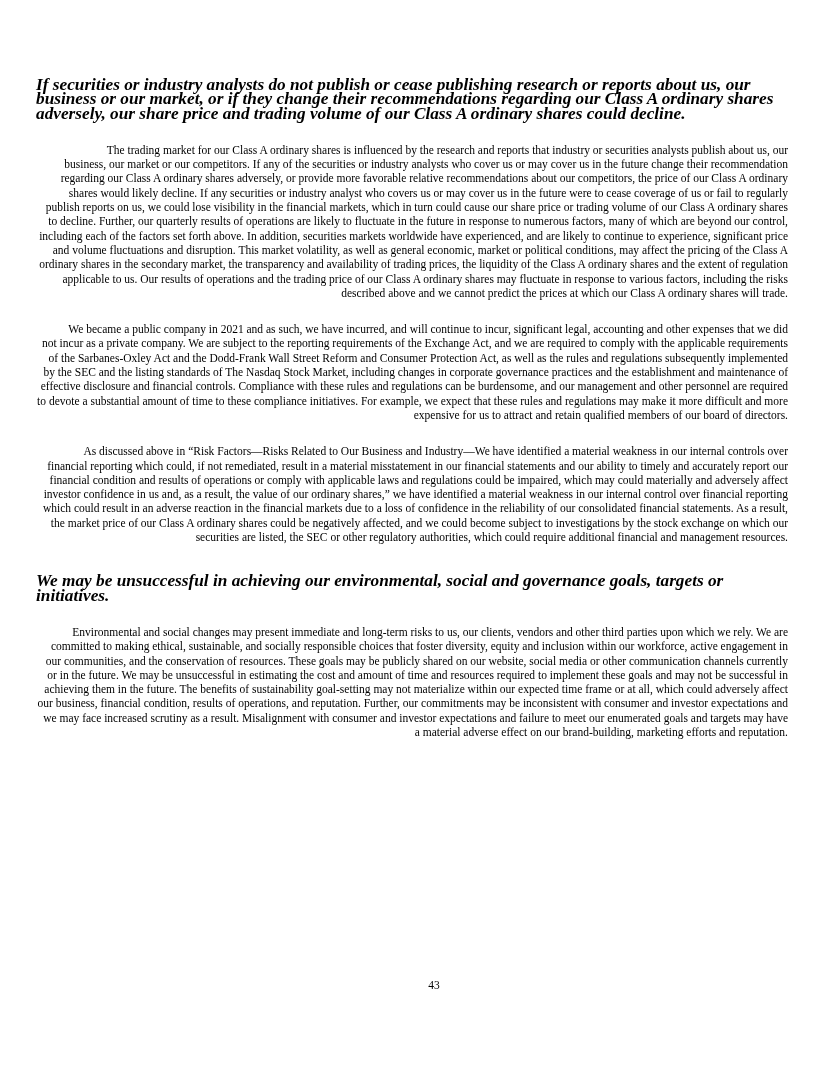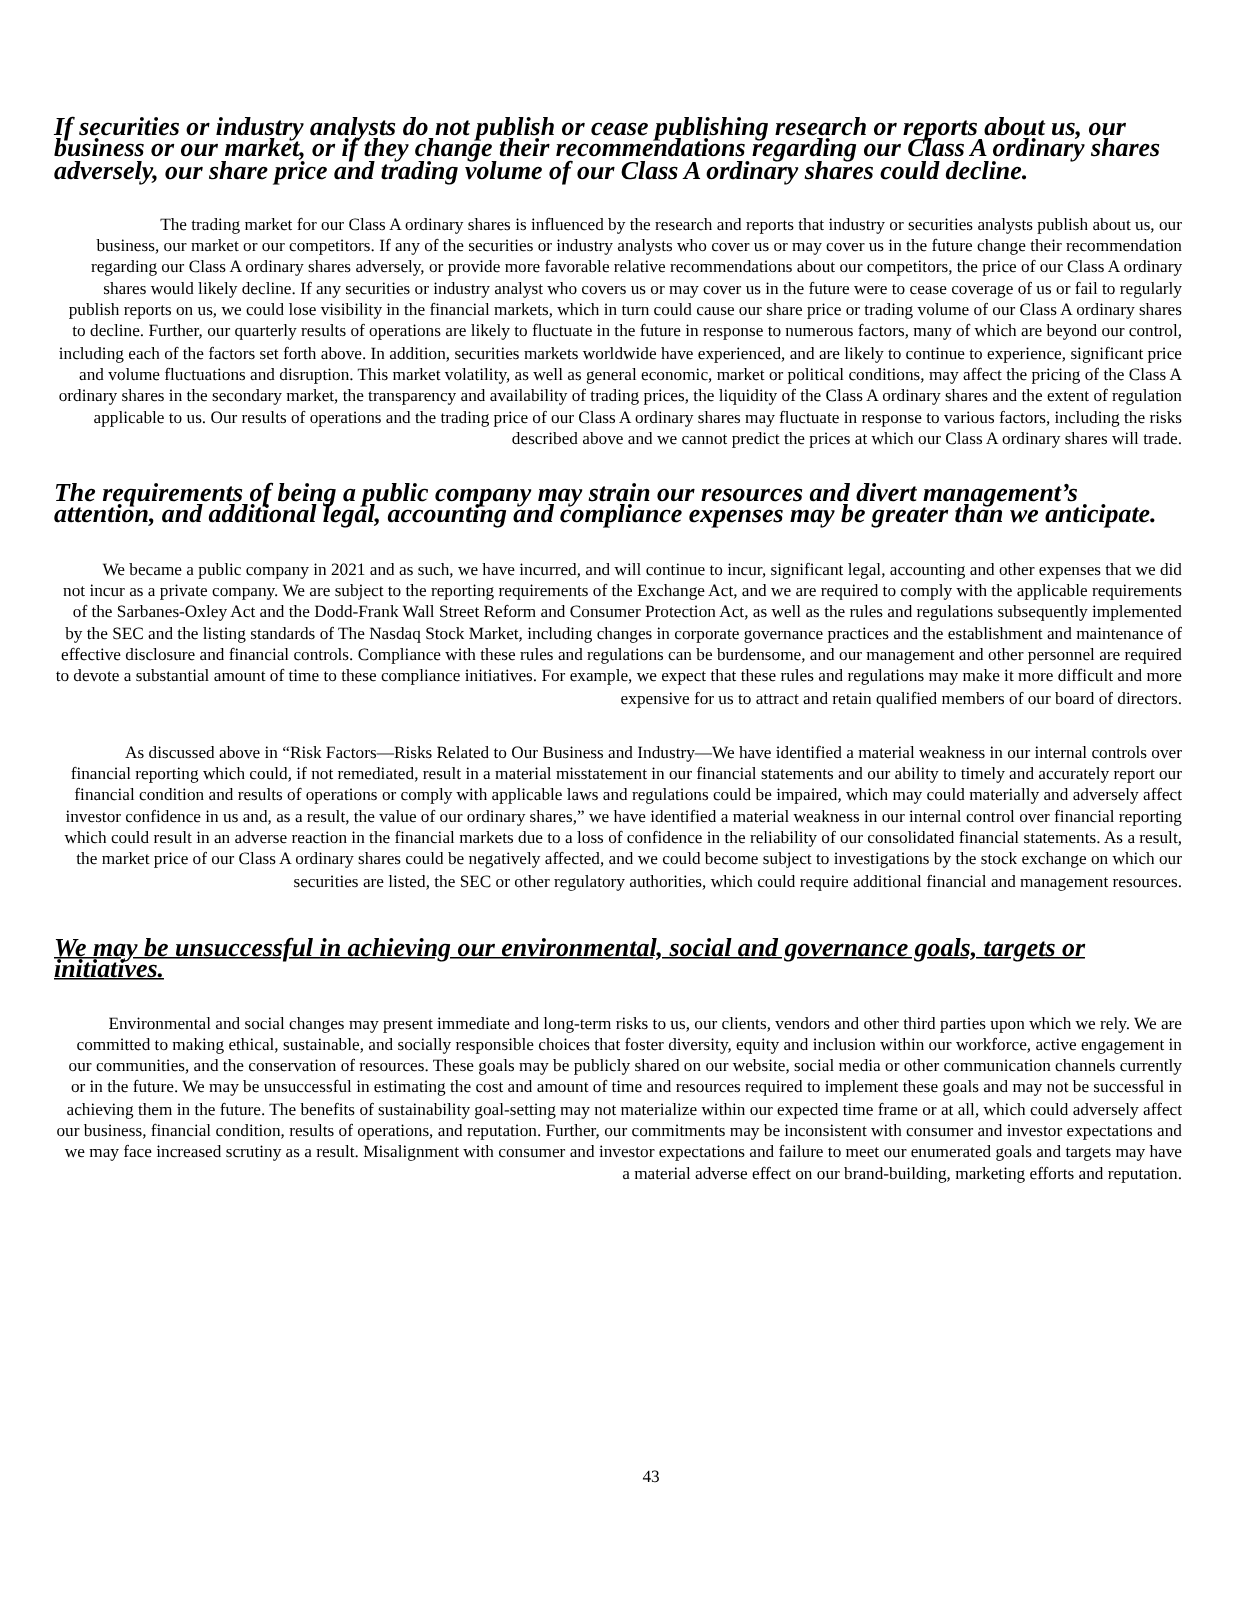--- a/index.html
+++ b/index.html
@@ -22,42 +22,41 @@
     font-style: italic;
     margin-top: 22px;
     text-align: left;
   }
   .para {
     margin-top: 22px;
     text-indent: 28px;
     text-align: right;
   }
   .first-block { margin-top: 0; }
-  .heading-esg { margin-top: 30px; text-decoration: underline; }
+  .heading-esg { margin-top: 30px; }
   .inline-italic { }
   .page-number {
     position: absolute;
     left: 0;
     right: 0;
     top: 978px;
     text-align: center;
     font-size: 11.5px;
     padding-left: 44px;
   }
 </style>
 </head>
 <body>
 
 <div class="page">
 
   <h2 class="heading first-block">If securities or industry analysts do not publish or cease publishing research or reports about us, our business or our market, or if they change their recommendations regarding our Class A ordinary shares adversely, our share price and trading volume of our Class A ordinary shares could decline.</h2>
 
   <p class="para">The trading market for our Class A ordinary shares is influenced by the research and reports that industry or securities analysts publish about us, our business, our market or our competitors. If any of the securities or industry analysts who cover us or may cover us in the future change their recommendation regarding our Class A ordinary shares adversely, or provide more favorable relative recommendations about our competitors, the price of our Class A ordinary shares would likely decline. If any securities or industry analyst who covers us or may cover us in the future were to cease coverage of us or fail to regularly publish reports on us, we could lose visibility in the financial markets, which in turn could cause our share price or trading volume of our Class A ordinary shares to decline. Further, our quarterly results of operations are likely to fluctuate in the future in response to numerous factors, many of which are beyond our control, including each of the factors set forth above. In addition, securities markets worldwide have experienced, and are likely to continue to experience, significant price and volume fluctuations and disruption. This market volatility, as well as general economic, market or political conditions, may affect the pricing of the Class A ordinary shares in the secondary market, the transparency and availability of trading prices, the liquidity of the Class A ordinary shares and the extent of regulation applicable to us. Our results of operations and the trading price of our Class A ordinary shares may fluctuate in response to various factors, including the risks described above and we cannot predict the prices at which our Class A ordinary shares will trade.</p>
 
-  <h2 class="heading">The requirements of being a public company may strain our resources and divert management’s attention, and additional legal, accounting and compliance expenses may be greater than we anticipate.</h2>
 
   <p class="para">We became a public company in 2021 and as such, we have incurred, and will continue to incur, significant legal, accounting and other expenses that we did not incur as a private company. We are subject to the reporting requirements of the Exchange Act, and we are required to comply with the applicable requirements of the Sarbanes-Oxley Act and the Dodd-Frank Wall Street Reform and Consumer Protection Act, as well as the rules and regulations subsequently implemented by the SEC and the listing standards of The Nasdaq Stock Market, including changes in corporate governance practices and the establishment and maintenance of effective disclosure and financial controls. Compliance with these rules and regulations can be burdensome, and our management and other personnel are required to devote a substantial amount of time to these compliance initiatives. For example, we expect that these rules and regulations may make it more difficult and more expensive for us to attract and retain qualified members of our board of directors.</p>
 
   <p class="para">
     <span>As discussed above in “</span><span class="inline-italic">Risk Factors—Risks Related to Our Business and Industry—We have identified a material weakness in our internal controls over financial reporting which could, if not remediated, result in a material misstatement in our financial statements and our ability to timely and accurately report our financial condition and results of operations or comply with applicable laws and regulations could be impaired, which may could materially and adversely affect investor confidence in us and, as a result, the value of our ordinary shares,</span><span>” we have identified a material weakness in our internal control over financial reporting which could result in an adverse reaction in the financial markets due to a loss of confidence in the reliability of our consolidated financial statements. As a result, the market price of our Class A ordinary shares could be negatively affected, and we could become subject to investigations by the stock exchange on which our securities are listed, the SEC or other regulatory authorities, which could require additional financial and management resources.</span>
   </p>
 
   <h2 class="heading heading-esg">We may be unsuccessful in achieving our environmental, social and governance goals, targets or initiatives.</h2>
 
   <p class="para">Environmental and social changes may present immediate and long-term risks to us, our clients, vendors and other third parties upon which we rely. We are committed to making ethical, sustainable, and socially responsible choices that foster diversity, equity and inclusion within our workforce, active engagement in our communities, and the conservation of resources. These goals may be publicly shared on our website, social media or other communication channels currently or in the future. We may be unsuccessful in estimating the cost and amount of time and resources required to implement these goals and may not be successful in achieving them in the future. The benefits of sustainability goal-setting may not materialize within our expected time frame or at all, which could adversely affect our business, financial condition, results of operations, and reputation. Further, our commitments may be inconsistent with consumer and investor expectations and we may face increased scrutiny as a result. Misalignment with consumer and investor expectations and failure to meet our enumerated goals and targets may have a material adverse effect on our brand-building, marketing efforts and reputation.</p>

